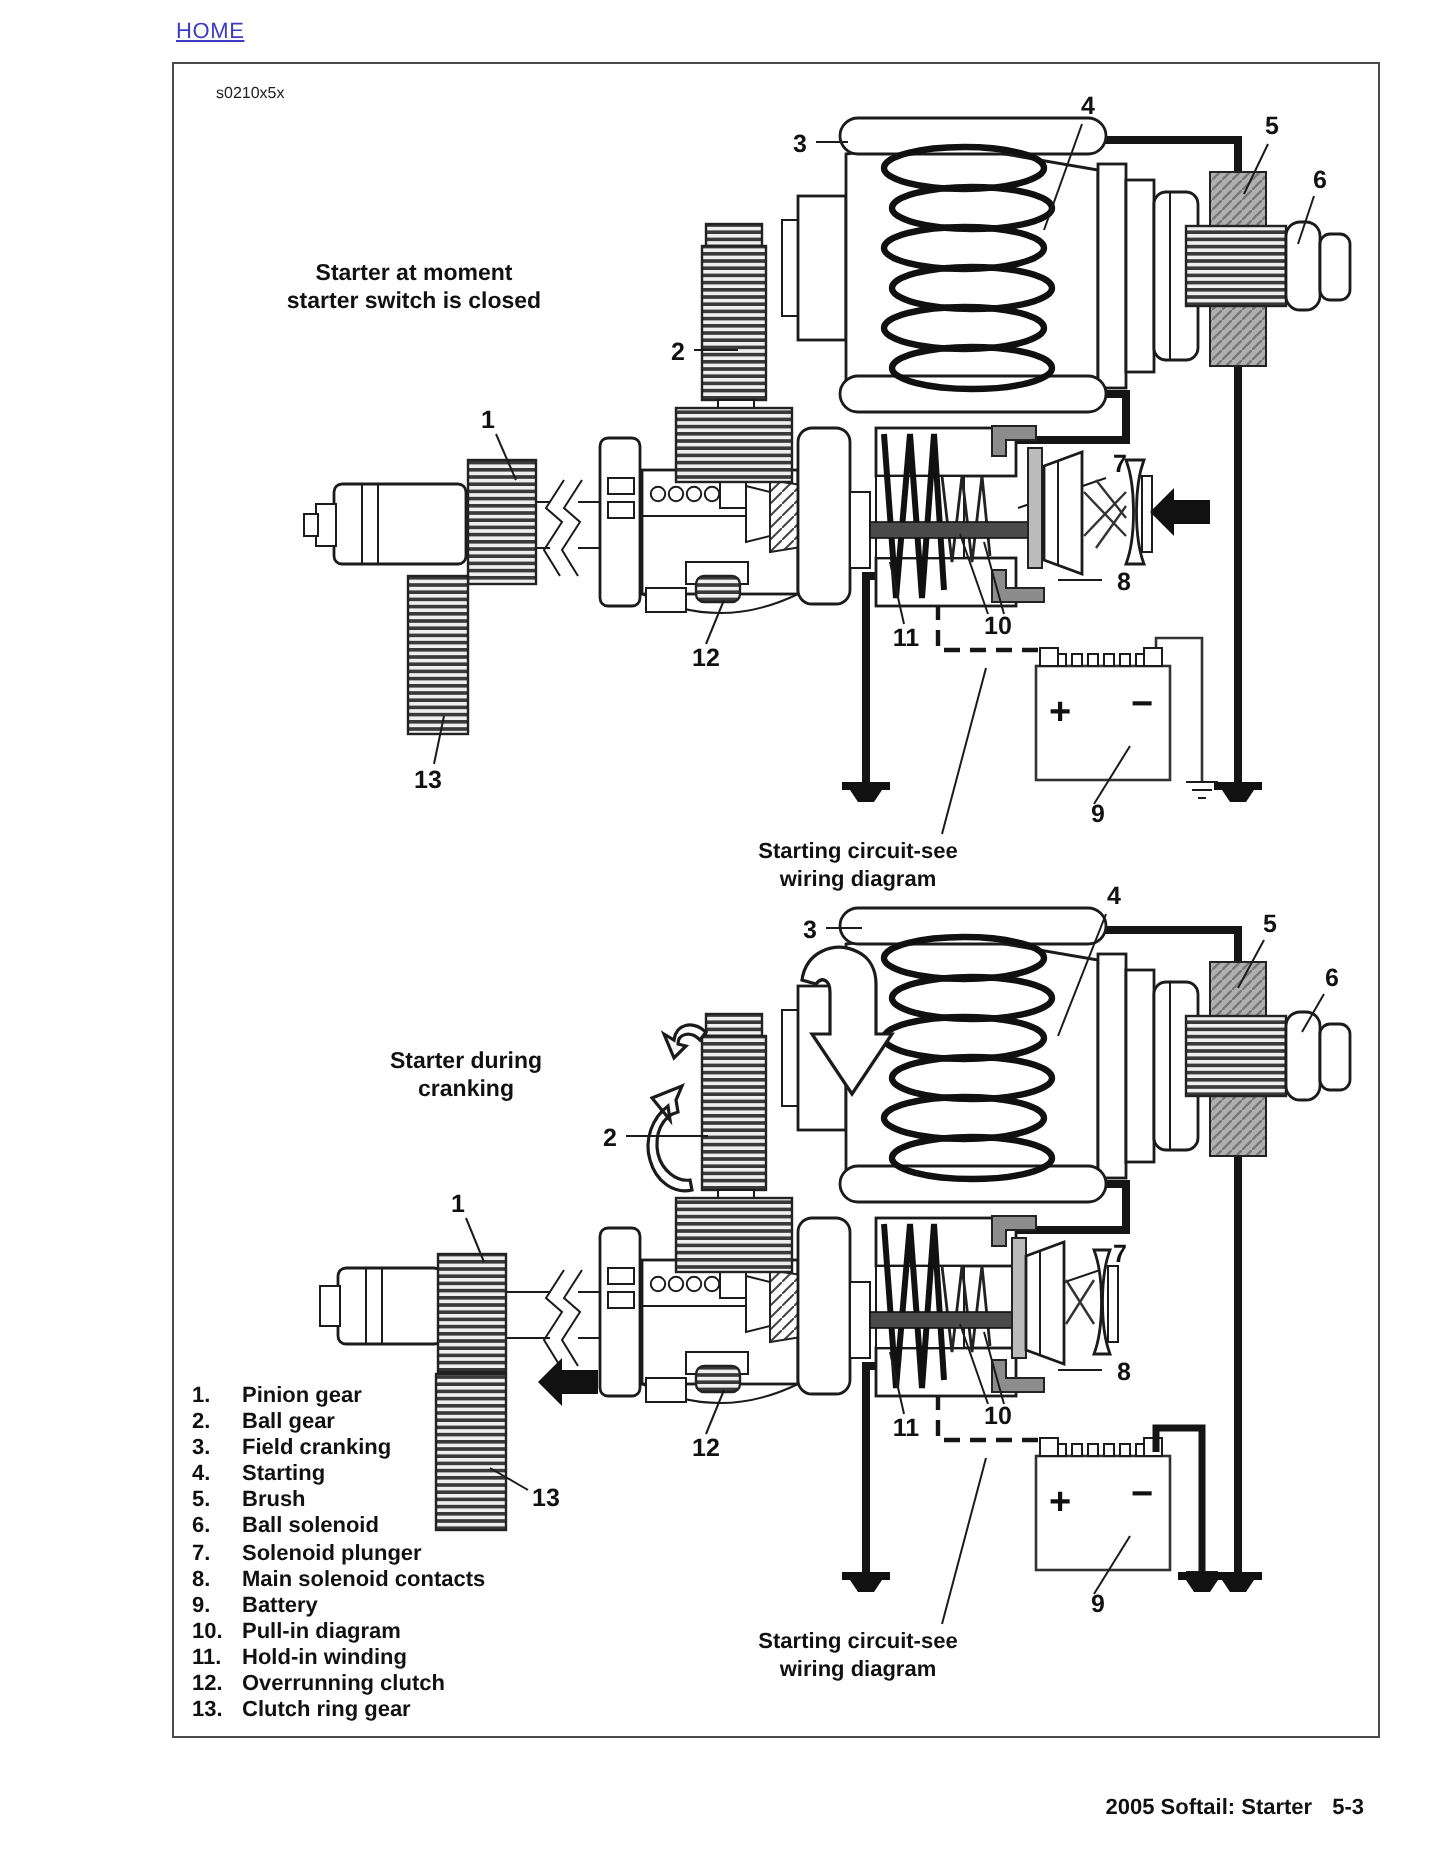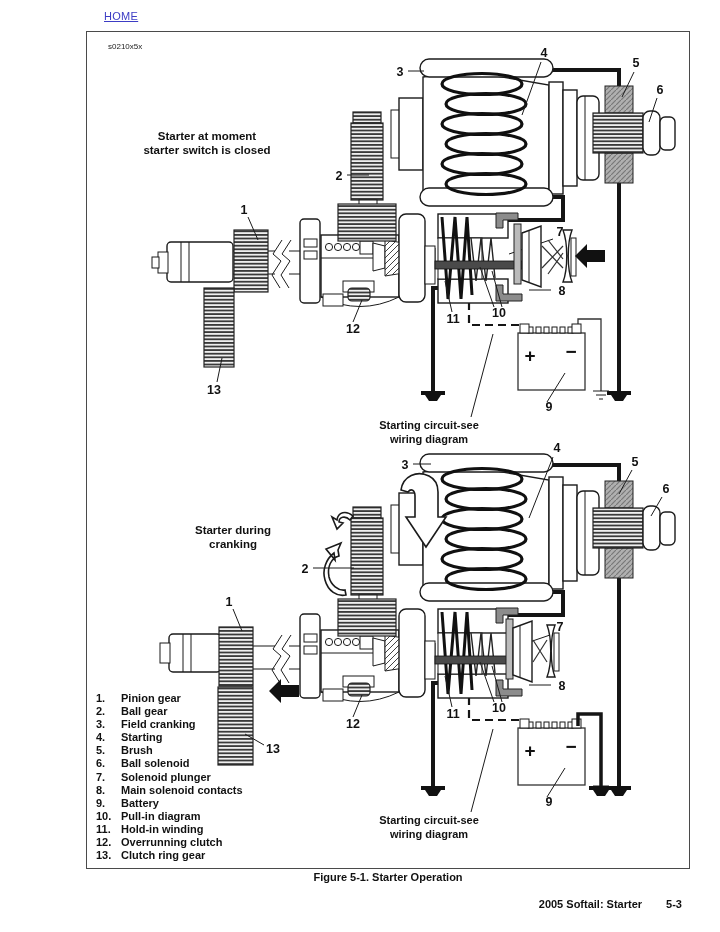--- a/index.html
+++ b/index.html
@@ -1,29 +1,29 @@
 <!DOCTYPE html>
 <html><head>
 <meta charset="utf-8">
 <style>
   html,body{margin:0;padding:0;background:#ffffff;width:720px;height:932px;position:relative;
             font-family:"Liberation Sans", sans-serif;}
   #page{position:absolute;inset:0;background:#fff;overflow:hidden;}
   .home{position:absolute;left:88px;top:10px;font-size:11px;color:#3c3cc4;
-        text-decoration:underline;letter-spacing:.3px;margin-left:16px;}
+        text-decoration:underline;letter-spacing:.3px;}
   .figbox{position:absolute;left:86px;top:31px;width:604px;height:838px;
           border:1px solid #4a4a4a;background:#fff;box-sizing:border-box;}
   .figcode{position:absolute;left:9px;top:10px;font-size:8px;color:#222;margin-left:12px;}
   .figsvg{position:absolute;left:0;top:0;}
   .legend{position:absolute;left:9px;top:660px;font-size:11px;font-weight:bold;color:#111;}
   .lrow{display:flex;line-height:13.1px;}
   .lnum{width:25px;flex:0 0 25px;}
   .caption{position:absolute;left:86px;top:871px;width:604px;text-align:center;
            font-size:11px;font-weight:bold;color:#111;}
-  .footer{position:absolute;top:898px;right:38px;display:flex;gap:24px;
+  .footer{position:absolute;top:898px;right:38px;display:flex;gap:10px;
           font-size:11px;font-weight:bold;color:#111;}
   
   .co{font:bold 12.5px "Liberation Sans", sans-serif;fill:#111;text-anchor:middle;}
   .ttl{font:bold 11.5px "Liberation Sans", sans-serif;fill:#111;text-anchor:middle;}
   .note{font:bold 11px "Liberation Sans", sans-serif;fill:#111;text-anchor:middle;}
   .sign{font:bold 19px "Liberation Sans", sans-serif;fill:#111;text-anchor:middle;}
   .ln{stroke:#1b1b1b;stroke-width:1;fill:none;}
   .w4{stroke:#151515;stroke-width:4;fill:none;}
   .w35{stroke:#151515;stroke-width:3.5;fill:none;}
   .w13{stroke:#333;stroke-width:1.3;fill:none;}
@@ -321,19 +321,18 @@
           <span class="lnum">12.</span>
           <span>Overrunning clutch</span>
         </div>
       <div class="lrow">
           <span class="lnum">13.</span>
           <span>Clutch ring gear</span>
         </div>
     </div>
   </div>
 
-  <div class="caption">Figure 5-1. Starter Operation</div>
 
   <div class="footer">
     <span>2005 Softail: Starter</span>
     <span>5-3</span>
   </div>
 </div>
 
 </body></html>

